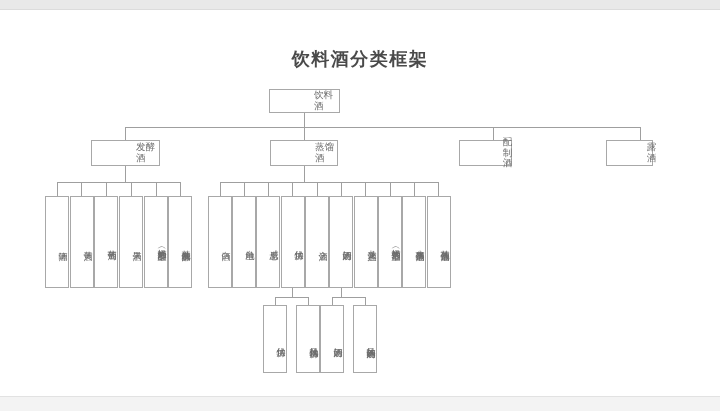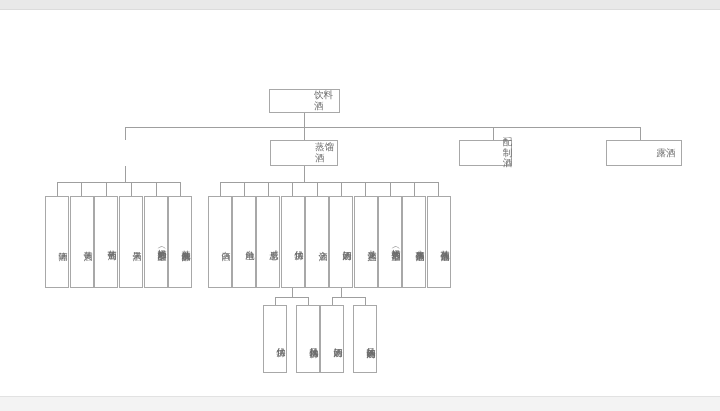--- a/index.html
+++ b/index.html
@@ -68,33 +68,35 @@
   }
 </style>
 </head>
 <body>
 
 <div id="stage">
 
   <div class="page-edge-top"></div>
   <div class="page-edge-top-line"></div>
 
+  <div class="title">饮料酒分类框架</div>
 
   <div class="node h" style="left:269px;top:89px;width:71px;height:24px;">饮料酒</div>
 
   <div class="ln lnv" style="left:304px;top:113px;width:1px;height:14px;"></div>
   <div class="ln lnh" style="left:125px;top:127px;width:515px;height:1px;"></div>
   <div class="ln lnv" style="left:125px;top:127px;width:1px;height:13px;"></div>
   <div class="ln lnv" style="left:304px;top:127px;width:1px;height:13px;"></div>
   <div class="ln lnv" style="left:493px;top:127px;width:1px;height:13px;"></div>
   <div class="ln lnv" style="left:640px;top:127px;width:1px;height:13px;"></div>
 
+  <div class="node h" style="left:91px;top:140px;width:69px;height:26px;">发酵酒</div>
   <div class="node h" style="left:270px;top:140px;width:68px;height:26px;">蒸馏酒</div>
   <div class="node h" style="left:459px;top:140px;width:53px;height:26px;">配制酒</div>
-  <div class="node h" style="left:606px;top:140px;width:76px;height:26px;">露酒</div>
+  <div class="node h" style="left:606px;top:140px;width:47px;height:26px;">露酒</div>
 
   <div class="ln lnv" style="left:125px;top:166px;width:1px;height:16px;"></div>
   <div class="ln lnh" style="left:57px;top:182px;width:123px;height:1px;"></div>
   <div class="ln lnv" style="left:57px;top:182px;width:1px;height:14px;"></div>
   <div class="ln lnv" style="left:81px;top:182px;width:1px;height:14px;"></div>
   <div class="ln lnv" style="left:106px;top:182px;width:1px;height:14px;"></div>
   <div class="ln lnv" style="left:131px;top:182px;width:1px;height:14px;"></div>
   <div class="ln lnv" style="left:156px;top:182px;width:1px;height:14px;"></div>
   <div class="ln lnv" style="left:180px;top:182px;width:1px;height:14px;"></div>
 

